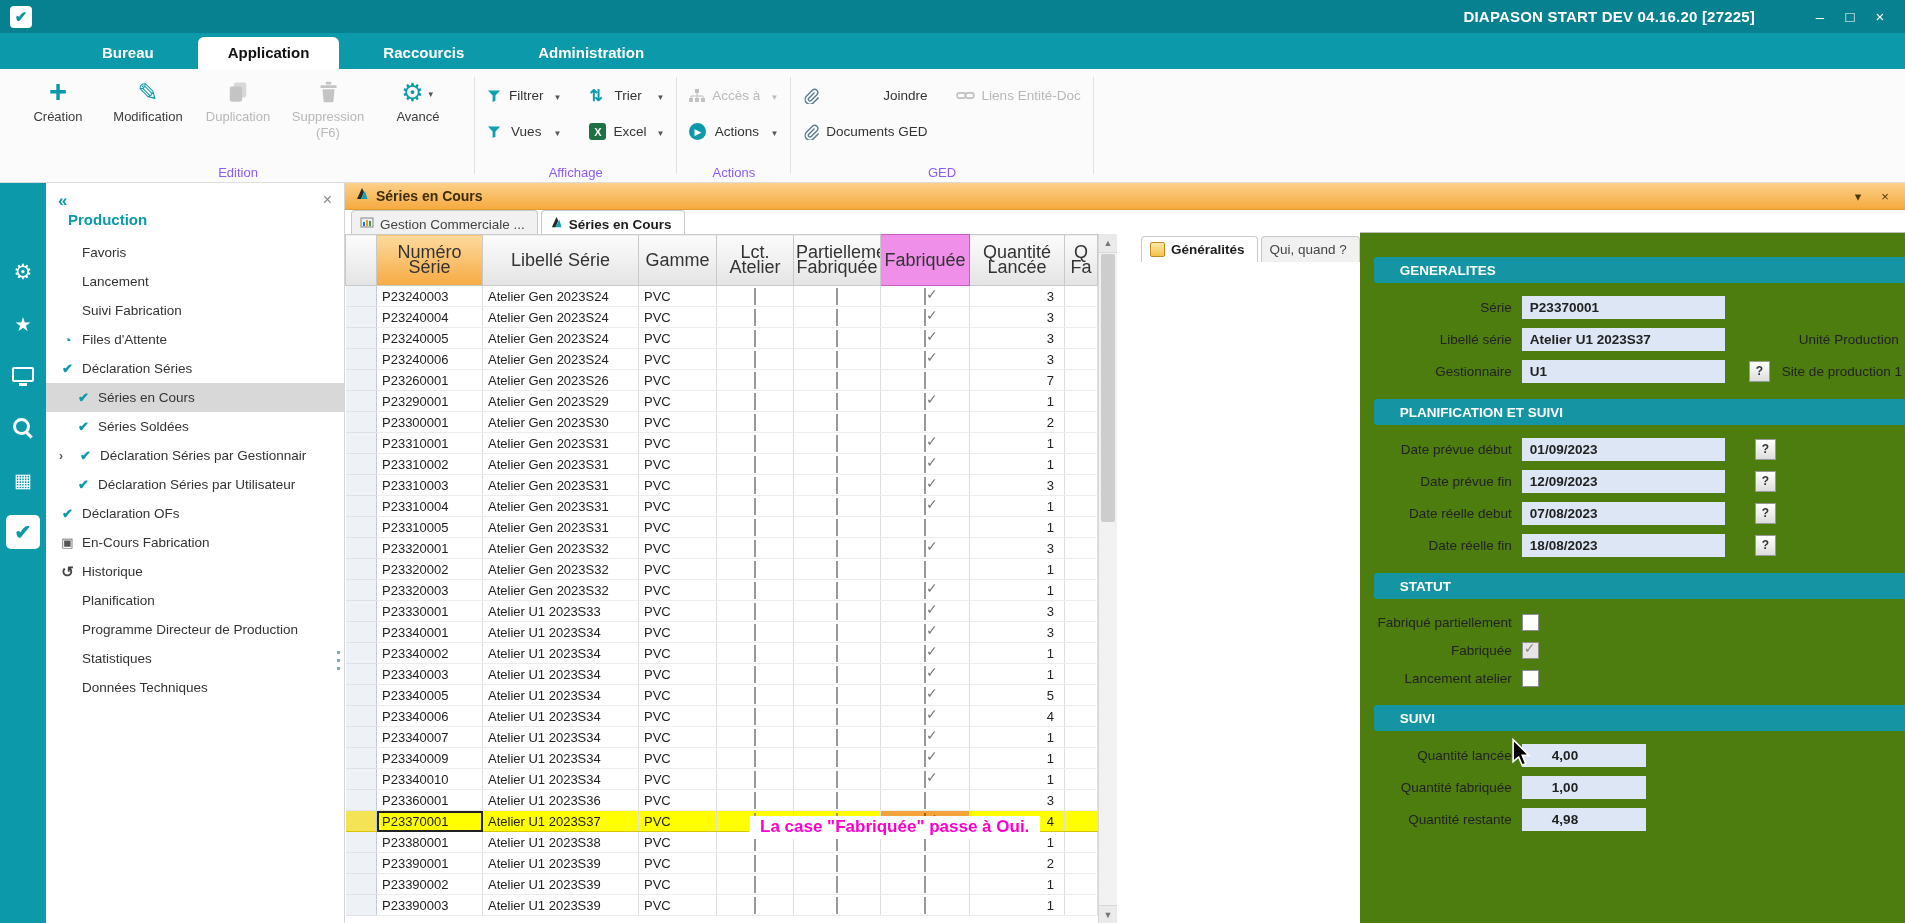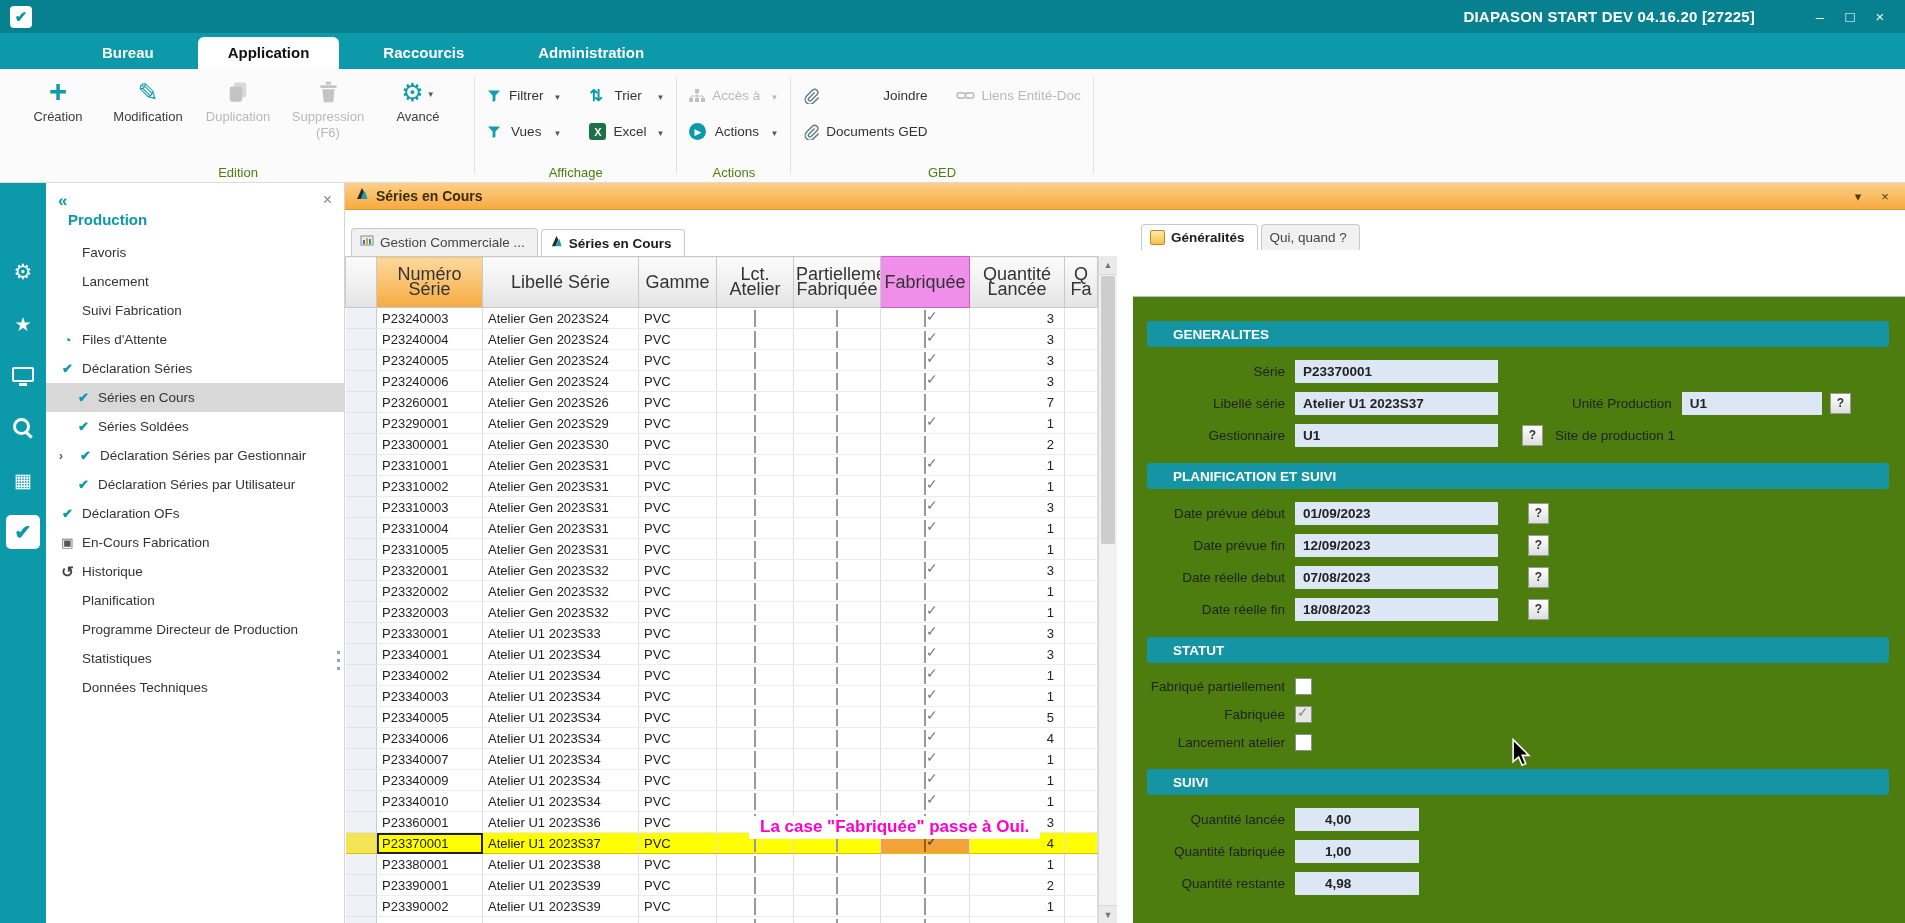--- a/index.html
+++ b/index.html
@@ -17,21 +17,21 @@
 
   
   .menubar{height:36px;background:#0c9aab;display:flex;align-items:flex-end;padding-left:72px;gap:14px;}
   .mtab{padding:7px 30px 8px;color:#fff;font-weight:bold;font-size:15px;border-radius:6px 6px 0 0;}
   .mtab.active{background:#fff;color:#111;}
 
   
   .ribbon{height:113px;background:#fbfbfb;border-bottom:1px solid #dcdcdc;display:flex;align-items:stretch;padding-left:4px;}
   .rgroup{display:flex;flex-direction:column;justify-content:space-between;padding:3px 10px 1px;}
   .vsep{width:1px;background:#e2e2e2;margin:8px 2px;}
-  .glabel{text-align:center;color:#4d7c0f;font-size:13px;line-height:17px;}
+  .glabel{text-align:center;color:#8b5cf6;font-size:13px;line-height:17px;}
   .bigrow{display:flex;gap:2px;}
   .bigbtn{width:88px;display:flex;flex-direction:column;align-items:center;gap:1px;padding-top:4px;}
   .biconrow{height:32px;display:flex;align-items:center;justify-content:center;}
   .bicon{font-size:25px;color:#0c9aab;line-height:30px;}
   .plus{font-size:31px;font-weight:bold;}
   .blab{font-size:13px;color:#3c3c3c;line-height:15px;text-align:center;}
   .bigbtn.disabled .blab{color:#b8b8b8;}
   .caret::after{content:"\25BC";font-size:8px;color:#555;margin-left:3px;}
   .disabled .caret::after{color:#bbb;}
   .smallrows{display:flex;gap:28px;}
@@ -87,21 +87,21 @@
 
   
   .content{flex:1;display:flex;flex-direction:column;min-width:0;}
   .orangebar{height:26px;background:linear-gradient(#fdd08a,#f6aa3f);border-bottom:1px solid #e09a2e;
              display:flex;align-items:center;padding:0 10px;gap:7px;}
   .obar-title{font-weight:bold;font-size:14px;color:#3a2c06;flex:1;}
   .obar-ctl{color:#4a3a10;font-size:13px;width:20px;text-align:center;}
   .body-row{flex:1;display:flex;min-height:0;}
 
   .table-col{width:770px;flex:none;position:relative;display:flex;flex-direction:column;}
-  .doc-tabs{height:46px;display:flex;align-items:flex-end;padding-left:6px;gap:3px;}
+  .doc-tabs{height:24px;display:flex;align-items:flex-start;padding-left:6px;gap:3px;}
   .dtab{display:flex;align-items:center;gap:6px;padding:5px 12px 5px 8px;font-size:13.5px;color:#444;background:#f1f1f1;
         border:1px solid #c9c9c9;border-bottom:none;border-radius:4px 4px 0 0;white-space:nowrap;}
   .dtab.active{background:#fff;font-weight:bold;color:#1c1c1c;}
   .tbl-zone{flex:1;display:flex;position:relative;min-height:0;}
   table{border-collapse:collapse;table-layout:fixed;width:752px;align-self:flex-start;}
   th{height:34px;background:linear-gradient(#fcfcfc,#e4e4e4);border:1px solid #c9c9c9;font-weight:normal;font-size:18px;
      color:#333;white-space:pre-line;line-height:15px;overflow:hidden;padding:8px 2px;}
   th.h-num{background:linear-gradient(#fdd99e,#f6ab42);}
   th.h-fab{background:#ef8fe9;border-color:#c95fc2;}
   td{height:20px;border-right:1px solid #dedede;border-bottom:1px solid #ececec;font-size:13px;color:#222;
@@ -122,21 +122,21 @@
   .vs-up,.vs-down{height:18px;display:flex;align-items:center;justify-content:center;font-size:9px;color:#777;
                   background:#eaeaea;}
   .vs-up{border-bottom:1px solid #d8d8d8;}
   .vs-down{position:absolute;bottom:0;left:0;right:0;border-top:1px solid #d8d8d8;}
   .vs-thumb{position:absolute;top:20px;left:2px;right:2px;height:268px;background:#cdcdcd;border-radius:2px;}
 
   .annotation{position:absolute;left:404px;top:606px;background:#fff;color:#ff00cc;font-weight:bold;font-size:17px;
               padding:1px 11px 2px;white-space:nowrap;z-index:20;}
 
   
-  .detail{flex:1;margin-left:18px;padding-top:10px;display:flex;flex-direction:column;min-width:0;gap:46px;}
+  .detail{flex:1;margin-left:18px;padding-top:22px;display:flex;flex-direction:row;min-width:0;}
   .det-tabs{display:flex;align-items:flex-end;padding-left:8px;gap:3px;height:30px;}
   .gtab-icon{width:13px;height:13px;background:linear-gradient(#fde9a8,#f3c24b);border:1px solid #c08a20;border-radius:2px;}
   .det-body{flex:1;border-top:1px solid #bdbdbd;background:#4d7c0f;padding:24px 16px 0 14px;}
   .secbar{height:26px;background:#1595a4;border-radius:3px;color:#fff;font-weight:bold;font-size:13.5px;
           display:flex;align-items:center;padding-left:26px;margin-bottom:12px;}
   .dsection{margin-bottom:16px;}
   .drow{display:flex;align-items:center;margin-bottom:8px;min-height:24px;}
   .srow{min-height:22px;margin-bottom:6px;}
   .dlbl{width:138px;min-width:138px;text-align:right;margin-right:10px;font-size:13.5px;color:#222;line-height:15px;}
   .dinp{background:#dce6f4;height:23px;display:flex;align-items:center;padding:0 8px;font-size:13.5px;box-sizing:border-box;}

